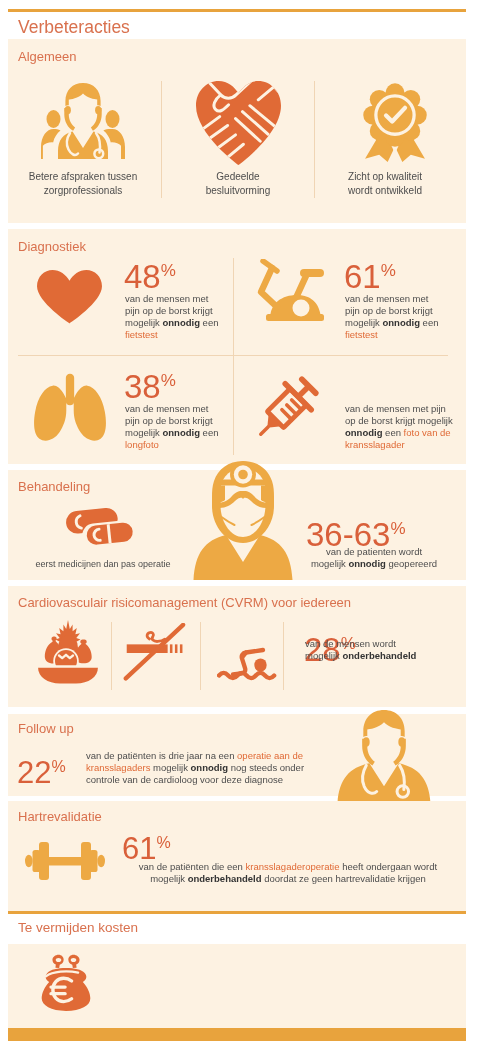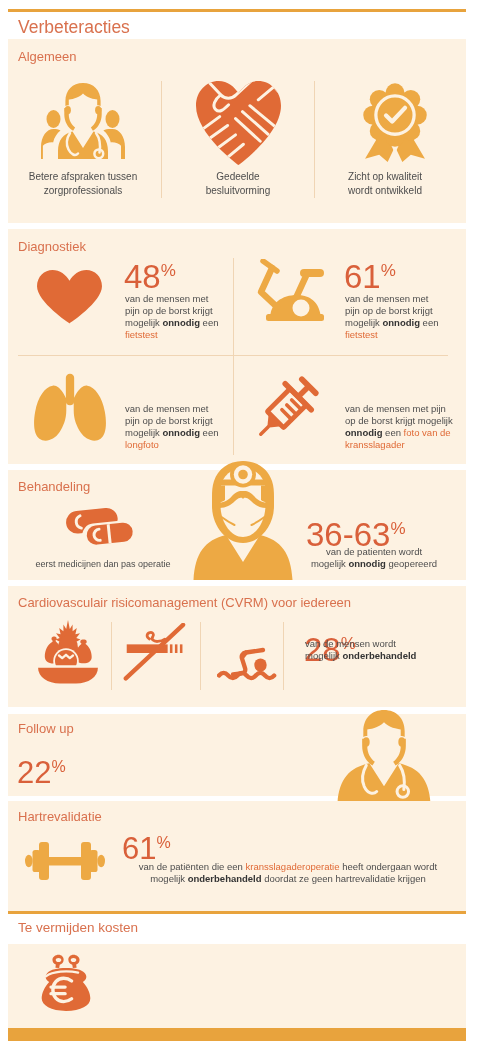--- a/index.html
+++ b/index.html
@@ -139,20 +139,21 @@
   <div class="para" style="left:345px;top:293px;width:96px;"><span>van de mensen met pijn op de borst krijgt mogelijk </span><b>onnodig</b><span> een </span><span class="hl">fietstest</span></div>
   <div class="icwrap" style="left:32px;top:372px;">
       <svg viewBox="0 0 68 64" width="76" height="70">
         <g fill="#EDA944">
  <path d="M34 1.5 c2.3 0 3.8 1.7 3.8 3.8 v21.4 c0 2.2-1.5 3.7-3.8 3.7 s-3.8-1.5-3.8-3.7 V5.3 C30.2 3.2 31.7 1.5 34 1.5 Z"></path>
  <path d="M30.6 24.5 c0 0 -5.5-13 -12.4-12 C11 13.5 4.6 23 2.2 36 C0 48 1.2 57.5 6 61 c5.3 3.9 13.6 1.2 18.2 -5.6 C28 49.8 30.6 43 30.6 35.5 Z"></path>
  <path d="M37.4 24.5 c0 0 5.5-13 12.4-12 C56.8 13.5 63.4 23 65.8 36 C68 48 66.8 57.5 62 61 c-5.3 3.9-13.6 1.2-18.2 -5.6 C40 49.8 37.4 43 37.4 35.5 Z"></path>
 </g>
       </svg>
     </div>
+  <div class="big" style="left:124px;top:364px;"><span>38</span><span class="pc">%</span></div>
   <div class="para" style="left:125px;top:403px;width:96px;"><span>van de mensen met pijn op de borst krijgt mogelijk </span><b>onnodig</b><span> een </span><span class="hl">longfoto</span></div>
   <div class="icwrap" style="left:248px;top:371px;">
       <svg viewBox="0 0 66 66" width="76" height="76">
 <g transform="rotate(45 33 33)">
           <g stroke="#E06A36" fill="none">
   <rect x="23" y="18" width="20" height="28" rx="1" stroke-width="4.2"></rect>
   <path d="M33 18 L33 5" stroke-width="4.8"></path>
   <path d="M24.5 5 L41.5 5" stroke-width="5" stroke-linecap="round"></path>
   <path d="M17 18 L49 18" stroke-width="4.8" stroke-linecap="round"></path>
   <path d="M31 24 L43 24" stroke-width="3.2" stroke-linecap="round"></path>
@@ -250,20 +251,21 @@
       </svg>
     </div>
   <div class="big" style="left:304px;top:627px;"><span>28</span><span class="pc">%</span></div>
   <div class="para" style="left:305px;top:638px;width:150px;">
       <div><span>van de mensen wordt</span></div>
       <div><span>mogelijk </span><b>onderbehandeld</b></div>
     </div>
   <div class="panel" style="left:8px;top:714px;width:458px;height:82px;"></div>
   <div class="sec-title" style="left:18px;top:721px;">Follow up</div>
   <div class="big" style="left:17px;top:750px;font-size:31px;"><span>22</span><span class="pc" style="font-size:16px;">%</span></div>
+  <div class="para" style="left:86px;top:750px;width:245px;"><span>van de patiënten is drie jaar na een </span><span class="hl">operatie aan de kransslagaders</span><span> mogelijk </span><b>onnodig</b><span> nog steeds onder controle van de cardioloog voor deze diagnose</span></div>
   <div class="icwrap" style="left:337px;top:709px;">
       <svg viewBox="0 0 90 90" width="94" height="94">
         <g fill="#EDA944">
 <path d="M31 52 L45 74 L59 52 C78 56 88 67 89.5 90 H0.5 C2 67 12 56 31 52 Z"></path>
 <path d="M45 1 c11.8 0 19.8 8 19.8 20.2 v5.6 c-1-.6-2.1-.9-3.2-.9 h-.6 v-6.3 c-3.5-.3-11.4-1.7-16-6.8 -5.1 5.6-14.3 6.8-16 6.8 v6.3 h-.6 c-1.1 0-2.2.3-3.2.9 v-5.6 C25.2 9 33.2 1 45 1 Z"></path>
 <path d="M29 28.5 v7.4 c0 6 2.8 11.4 7.2 14.6 l-2.3 3.6 C28 50.5 24.1 43.5 24.1 35.5 v-7 h4.9 Z"></path>
 <path d="M61 28.5 v7.4 c0 6-2.8 11.4-7.2 14.6 l2.3 3.6 C62 50.5 65.9 43.5 65.9 35.5 v-7 h-4.9 Z"></path>
 <ellipse cx="28" cy="31.5" rx="3.3" ry="4.5"></ellipse>
           <ellipse cx="62" cy="31.5" rx="3.3" ry="4.5"></ellipse>
         </g>

